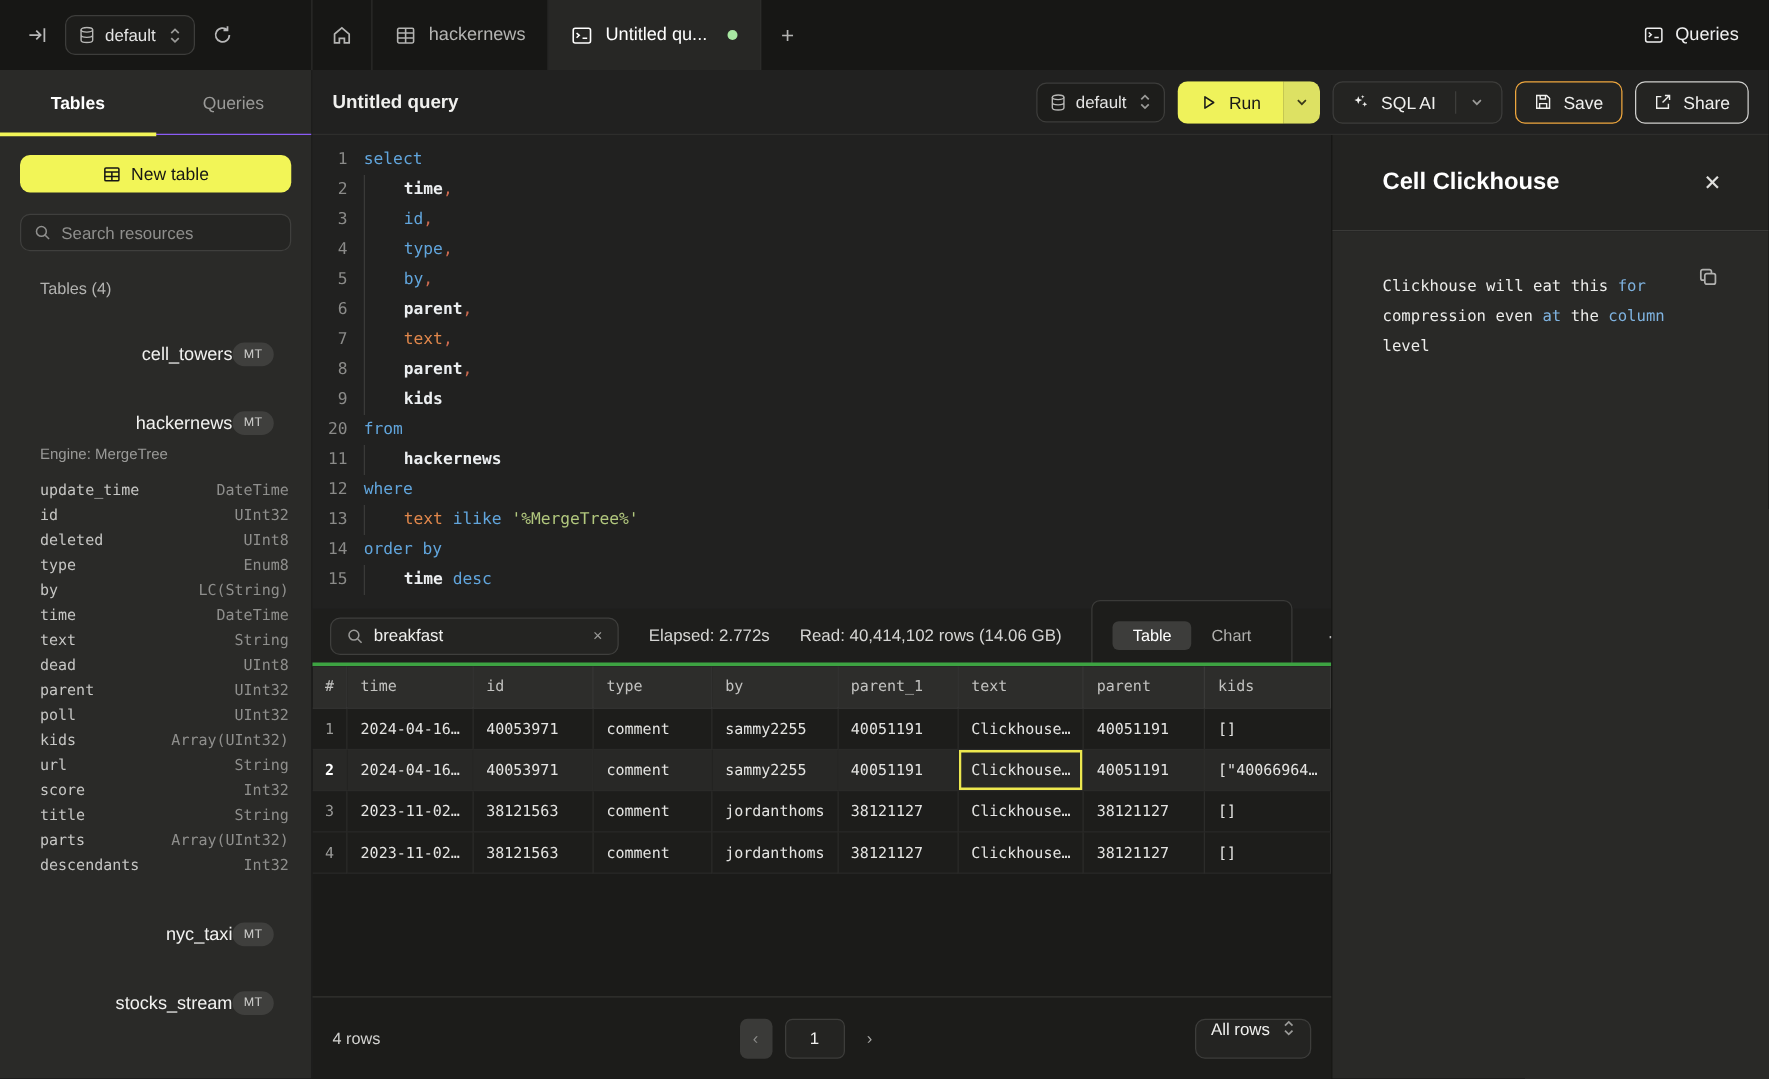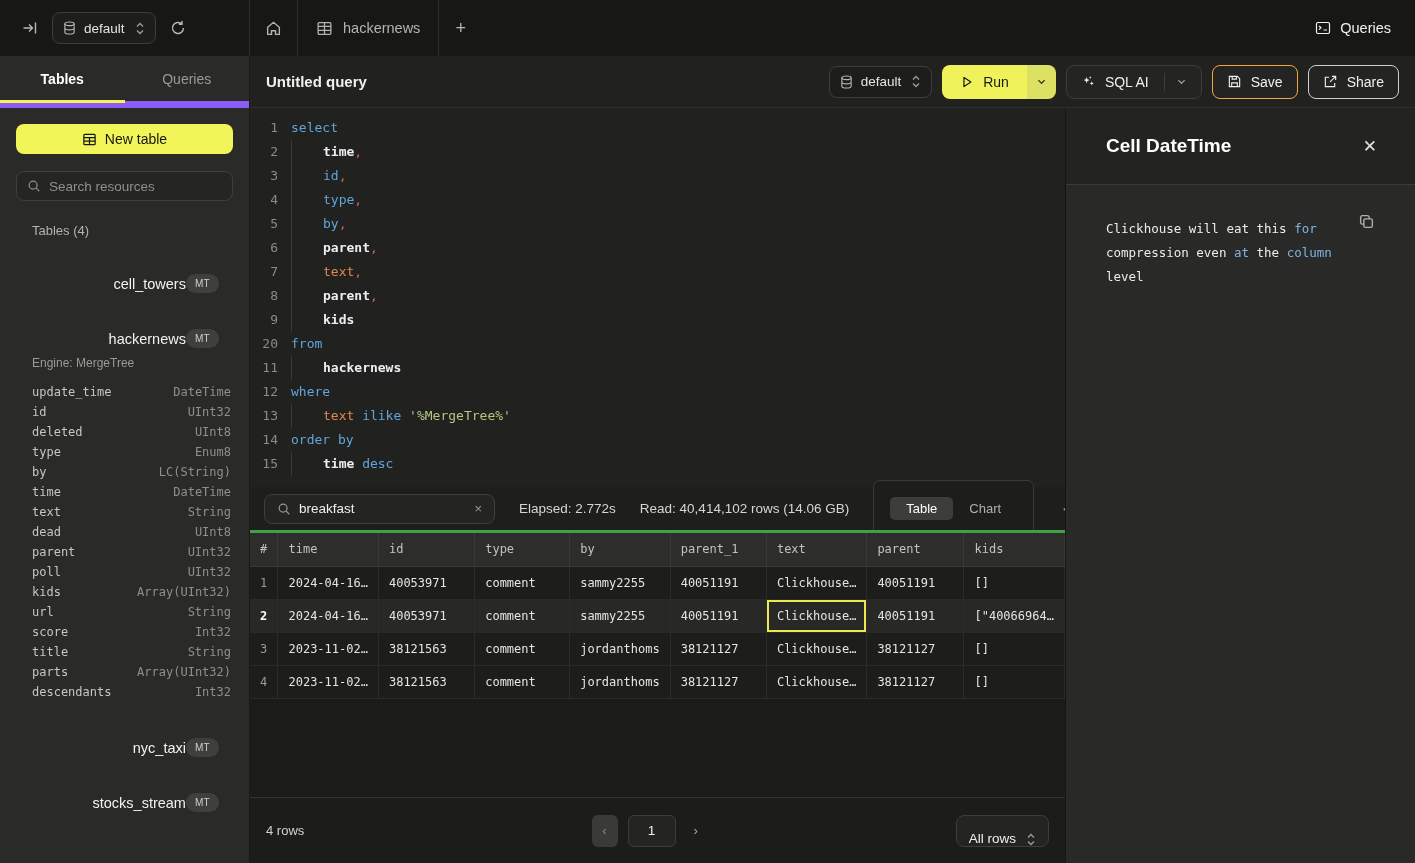--- a/index.html
+++ b/index.html
@@ -21,21 +21,21 @@
   .green-dot { width:8px; height:8px; border-radius:50%; background:#a8e8a2; margin-left:6px; }
   .tab-plus { display:flex; align-items:center; padding:0 16px; color:#b4b4b2; font-size:18px; cursor:pointer; }
   .topbar-right { display:flex; align-items:center; padding-right:24px; }
   .queries-btn { display:flex; align-items:center; gap:9px; background:none; border:none; color:#f0f0f0; font-size:14.5px; cursor:pointer; }
 
   
   .body-row { display:flex; height:807px; }
 
   
   .sidebar { width:250px; flex:0 0 250px; background:#2a2a28; display:flex; flex-direction:column; border-right:1px solid #1a1a18; }
-  .side-tabs { height:52px; flex:0 0 52px; display:flex; border-bottom:7px solid #8b5cf6; }
+  .side-tabs { height:52px; flex:0 0 52px; display:flex; border-bottom:1px solid #8b5cf6; }
   .side-tab { flex:1; display:flex; align-items:center; justify-content:center; font-size:14px; color:#9a9a98; cursor:pointer; position:relative; }
   .side-tab.active { color:#fff; font-weight:700; }
   .side-tab.active::after { content:""; position:absolute; left:0; right:0; bottom:-2px; height:3px; background:#f2f557; }
   .side-content { flex:1; padding:16px; overflow:hidden; }
   .new-table-btn { width:100%; height:30px; background:#f2f557; color:#161614; border:none; border-radius:8px; font-size:14px; font-weight:500; display:flex; align-items:center; justify-content:center; gap:8px; cursor:pointer; font-family:"Liberation Sans",sans-serif; }
   .search-box { margin-top:17px; height:30px; display:flex; align-items:center; gap:8px; border:1px solid #3f3f3d; border-radius:8px; padding:0 10px; background:#252523; color:#8f8f8d; }
   .search-box input { flex:1; background:none; border:none; outline:none; color:#e8e8e8; font-size:13.5px; font-family:"Liberation Sans",sans-serif; min-width:0; }
   .search-box input::placeholder { color:#8f8f8d; }
   .side-section-label { margin:22px 0 0 16px; font-size:13px; color:#b2b2b0; }
   .tbl-item { display:flex; align-items:center; justify-content:flex-end; margin:36px 0 0 16px; padding-right:14px; cursor:pointer; }
@@ -96,21 +96,21 @@
   tr.sel-row td.rownum { color:#fff; font-weight:700; }
   td.sel-cell { box-shadow:inset 0 0 0 2px #ede84f; }
 
   
   .results-footer { height:66px; flex:0 0 66px; background:#1c1c1a; border-top:1px solid #333331; display:flex; align-items:center; padding:0 16px; position:relative; }
   .row-count { font-size:13px; color:#d2d2d0; }
   .pager { position:absolute; left:50%; transform:translateX(-62%); display:flex; align-items:center; gap:10px; }
   .pg-prev { width:26px; height:32px; background:#3a3a38; border:none; border-radius:6px; color:#8a8a88; display:flex; align-items:center; justify-content:center; cursor:pointer; }
   .pg-box { width:48px; height:32px; background:#242422; border:1px solid #3d3d3b; border-radius:6px; color:#f0f0ee; text-align:center; font-size:13.5px; font-family:"Liberation Sans",sans-serif; outline:none; }
   .pg-next { background:none; border:none; color:#a8a8a6; margin-left:8px; cursor:pointer; display:flex; align-items:center; }
-  .pagesize { margin-left:auto; display:flex; align-items:flex-end; gap:10px; height:32px; padding:0 12px; border:1px solid #3d3d3b; border-radius:8px; background:#242422; font-size:13.5px; color:#f0f0ee; cursor:pointer; }
+  .pagesize { margin-left:auto; display:flex; align-items:flex-start; gap:10px; height:32px; padding:0 12px; border:1px solid #3d3d3b; border-radius:8px; background:#242422; font-size:13.5px; color:#f0f0ee; cursor:pointer; }
 
   
   .inspector { width:350px; flex:0 0 350px; display:flex; flex-direction:column; border-left:1px solid #161614; }
   .insp-header { height:77px; flex:0 0 77px; background:#232321; display:flex; align-items:center; padding:0 38px 0 40px; border-bottom:1px solid #3a3a38; }
   .insp-title { font-size:19px; font-weight:700; color:#fff; }
   .insp-close { margin-left:auto; background:none; border:none; color:#e0e0de; font-size:17px; cursor:pointer; }
   .insp-body { flex:1; background:#292927; padding:32px 30px 0 40px; position:relative; }
   .insp-text { font-family:"DejaVu Sans Mono",monospace; font-size:12.5px; line-height:24px; color:#ececea; width:256px; }
   .insp-kw { color:#7fb3e0; }
   .copy-btn { position:absolute; top:28px; right:40px; background:none; border:none; color:#b0b0ae; cursor:pointer; }
@@ -159,20 +159,30 @@
           </span>
       </div>
       <div class="tab">
         <span>
             <svg width="17" height="17" viewBox="0 0 16 16" fill="none" stroke="currentColor" stroke-width="1.2">
               <rect x="2" y="2.5" width="12" height="11" rx="1"></rect>
               <path d="M2 6h12M2 9.8h12M8 2.5v11"></path>
             </svg>
           </span>
         <span>hackernews</span>
+      </div>
+      <div class="tab active">
+        <span>
+            <svg width="17" height="17" viewBox="0 0 16 16" fill="none" stroke="currentColor" stroke-width="1.2">
+              <rect x="1.5" y="2.5" width="13" height="11" rx="1.5"></rect>
+              <path d="M4 6l2 1.8L4 9.6M8.5 10h3.5"></path>
+            </svg>
+          </span>
+        <span>Untitled qu...</span>
+        <span class="green-dot"></span>
       </div>
       <div class="tab-plus">
           <span>+</span>
         </div>
     </div>
 
     <div class="topbar-right">
       <button class="queries-btn">
         <span>
             <svg width="16" height="16" viewBox="0 0 16 16" fill="none" stroke="currentColor" stroke-width="1.2">
@@ -542,21 +552,21 @@
                   <svg width="10" height="13" viewBox="0 0 10 13" fill="none" stroke="#9a9a98" stroke-width="1.4">
                     <path d="M2 4.5 5 1.5l3 3M2 8.5l3 3 3-3"></path>
                   </svg>
                 </span>
             </div>
           </div>
         </div>
 
         <aside class="inspector">
           <div class="insp-header">
-            <span class="insp-title">Cell DateTime</span>
+            <span class="insp-title">Cell Clickhouse</span>
             <button class="insp-close">✕</button>
           </div>
           <div class="insp-body">
             <div class="insp-text">
                 <div><span>Clickhouse will eat this </span><span class="insp-kw">for</span></div>
                 <div><span>compression even </span><span class="insp-kw">at</span><span> the </span><span class="insp-kw">column</span><span> level</span></div>
               </div>
             <button class="copy-btn">
               <svg width="17" height="17" viewBox="0 0 16 16" fill="none" stroke="currentColor" stroke-width="1.3">
                   <rect x="5.5" y="5.5" width="8" height="8" rx="1.5"></rect>

